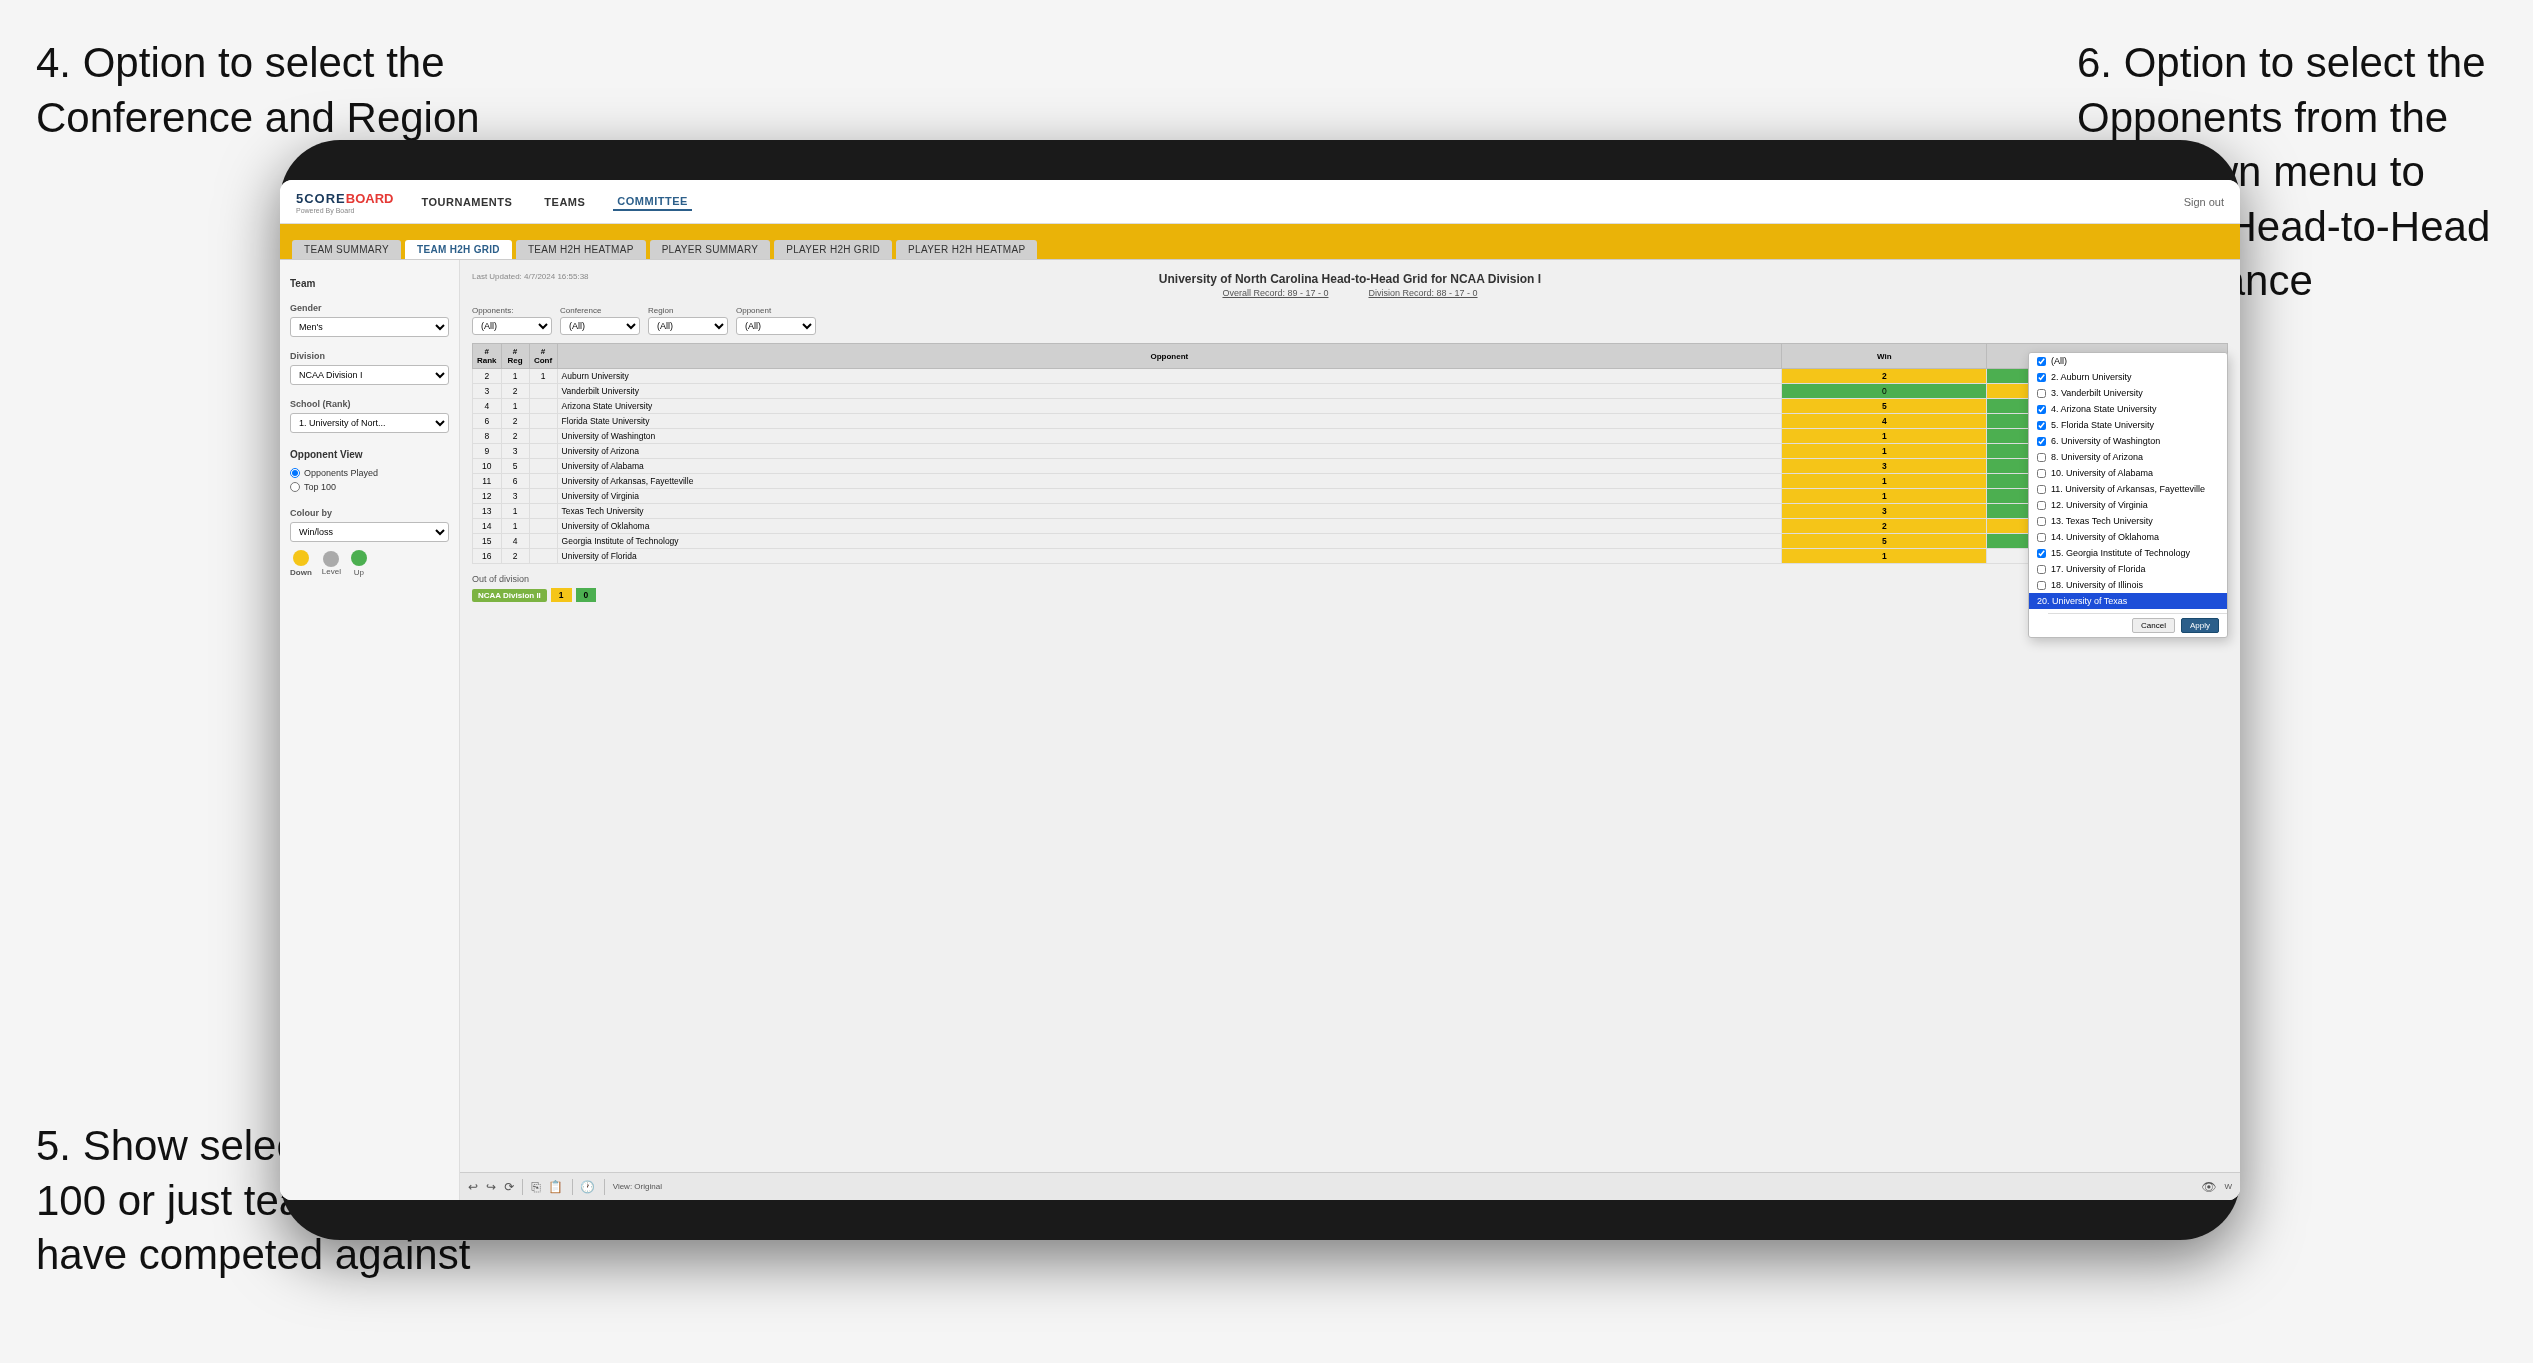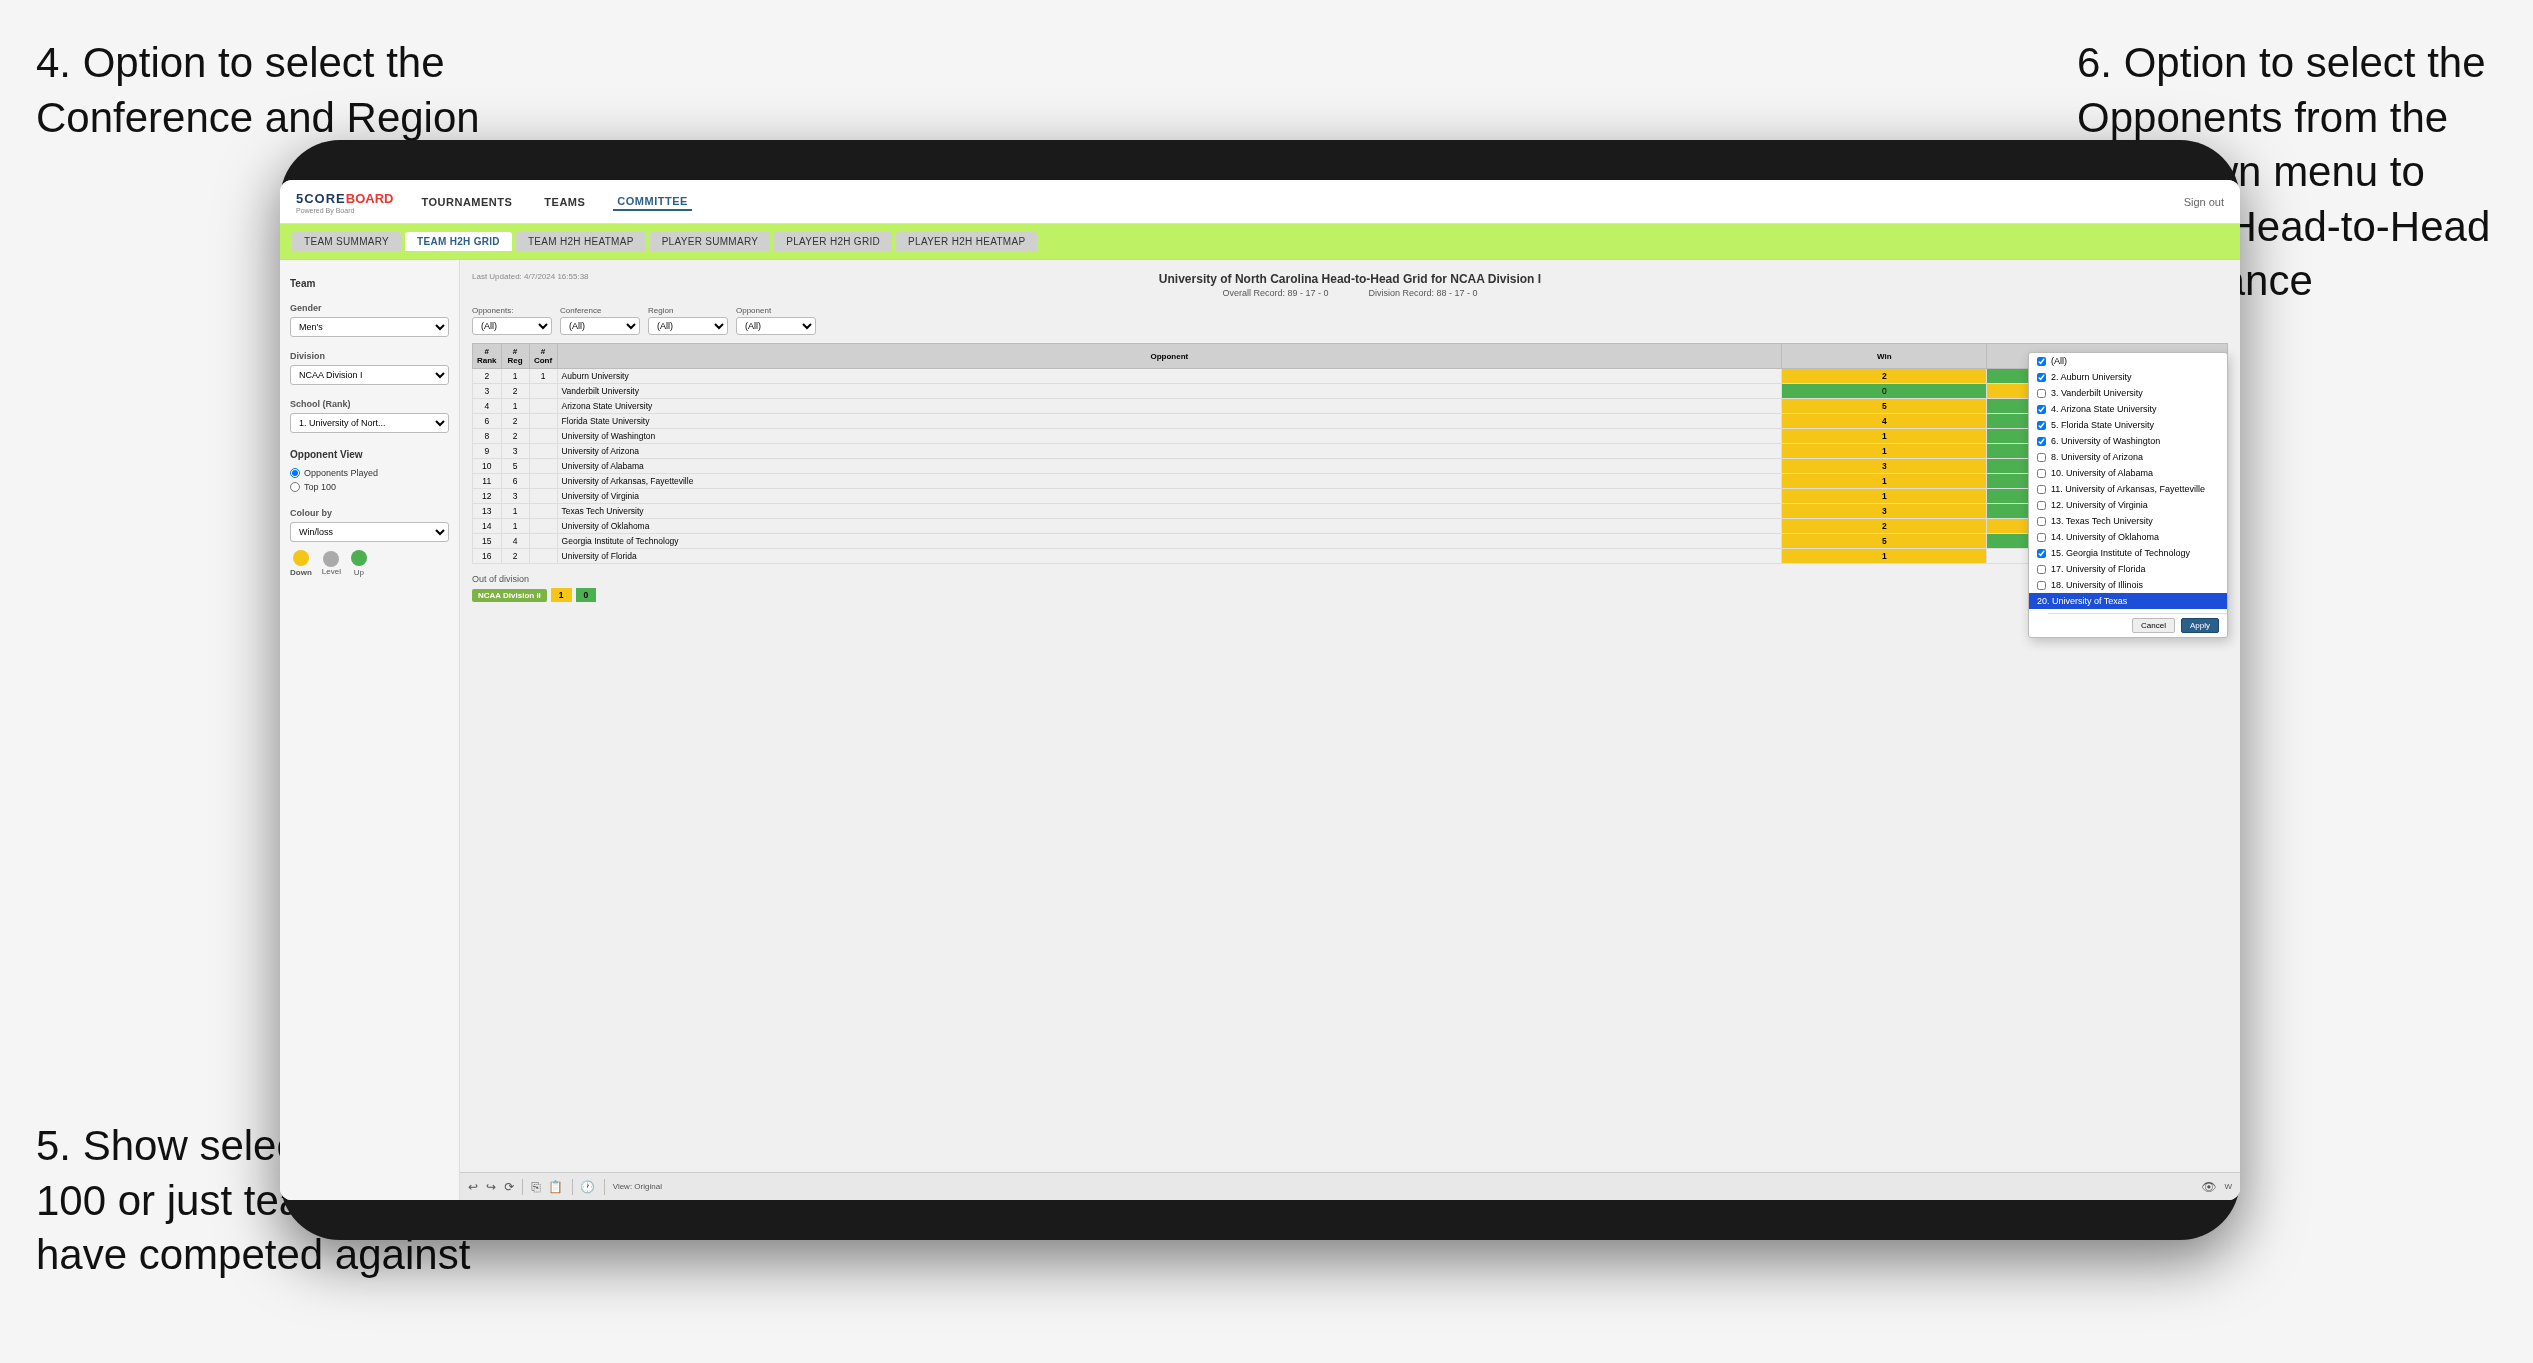--- a/index.html
+++ b/index.html
@@ -77,23 +77,23 @@
     }
 
     .nav-link.active { color: #2c5f8a; border-bottom: 2px solid #2c5f8a; }
 
     .nav-spacer { flex: 1; }
     .nav-signout { font-size: 11px; color: #666; }
 
     
     .sub-tabs {
       height: 36px;
-      background: #bef264;
-      display: flex;
-      align-items: center;
+      background: #eab308;
+      display: flex;
+      align-items: flex-end;
       padding: 0 12px;
       gap: 4px;
       border-bottom: 1px solid #ccc;
     }
 
     .sub-tab {
       font-size: 10px;
       padding: 4px 12px;
       background: #d0d0d0;
       border-radius: 3px 3px 0 0;
@@ -160,21 +160,21 @@
     }
 
     
     .report-header {
       text-align: center;
       margin-bottom: 8px;
       position: relative;
     }
 
     .report-title { font-size: 12px; font-weight: bold; color: #333; }
-    .report-sub { font-size: 9px; color: #555; }
+    .report-sub { font-size: 9px; color: #555; text-decoration: underline; }
     .last-updated { font-size: 8px; color: #888; position: absolute; left: 0; top: 0; }
 
     
     .filter-row {
       display: flex;
       gap: 8px;
       margin-bottom: 8px;
       align-items: flex-end;
     }
 

